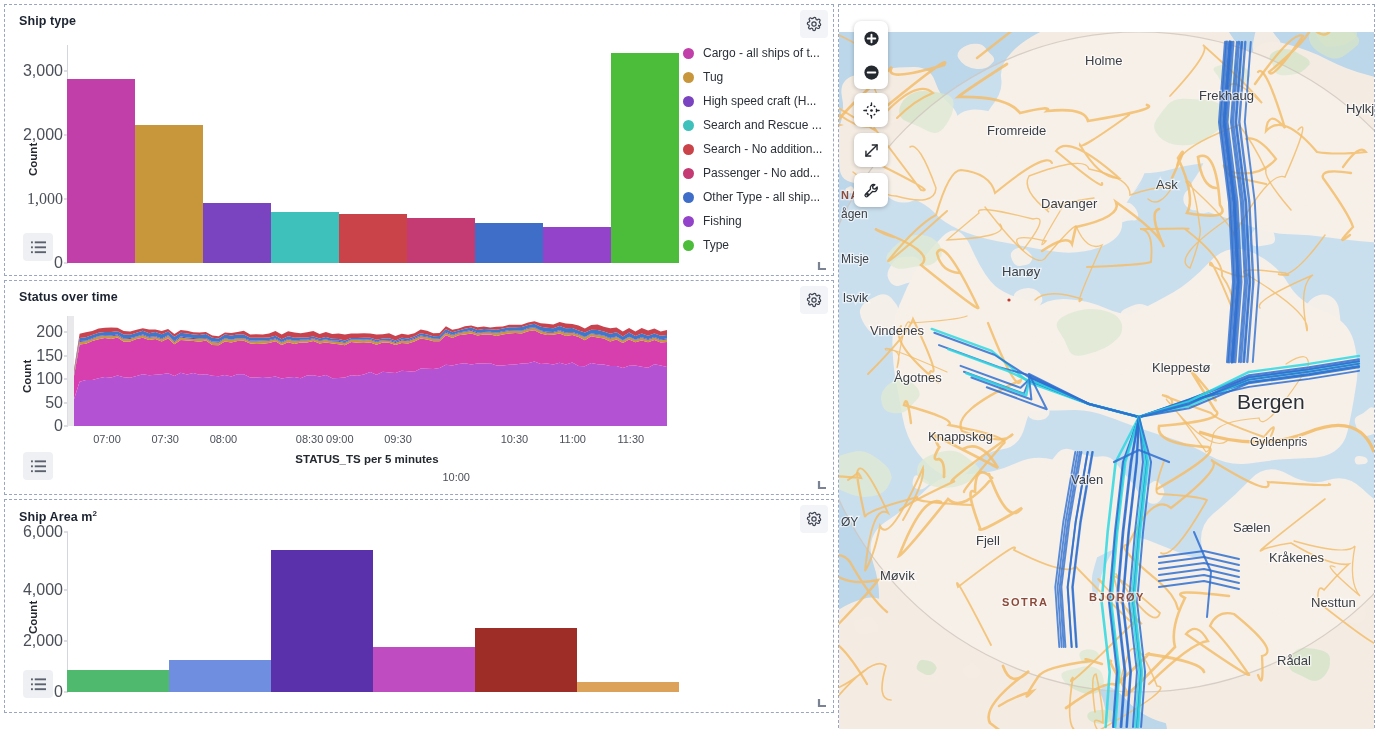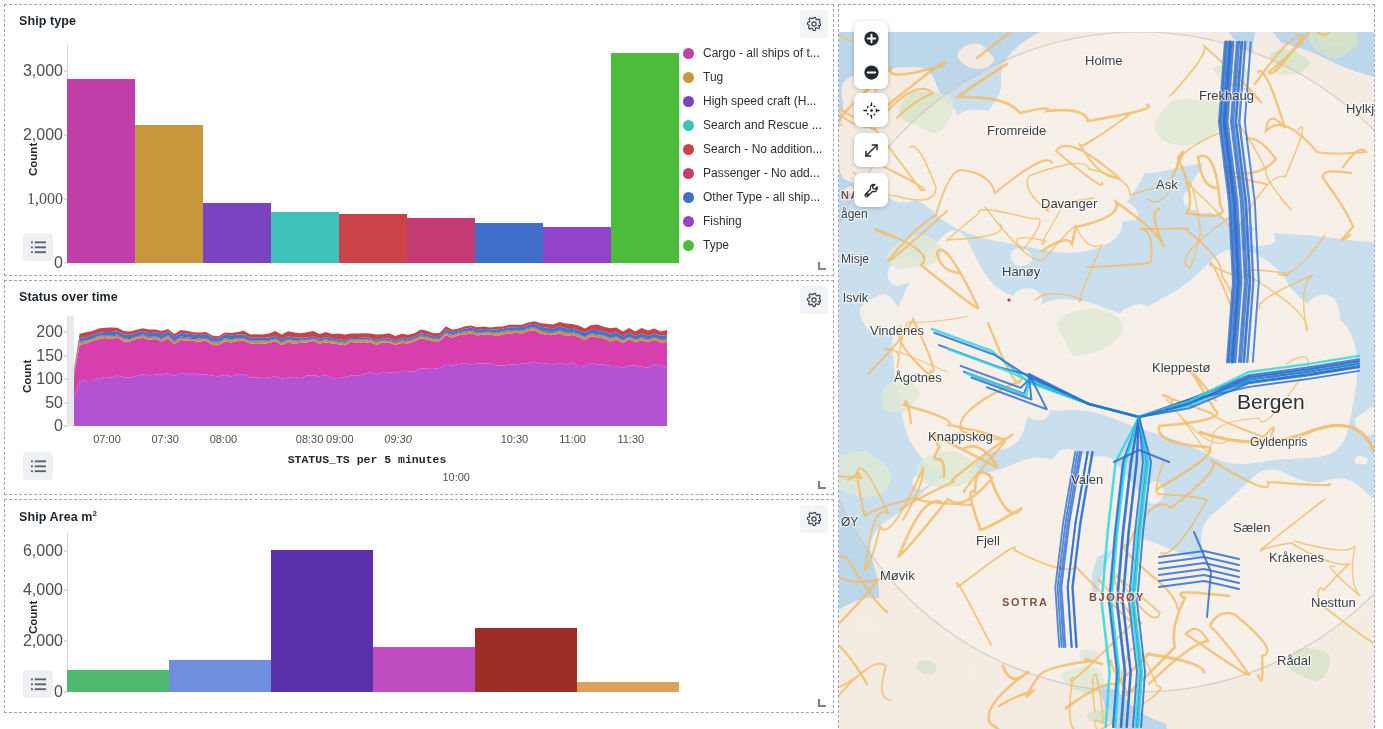--- a/index.html
+++ b/index.html
@@ -67,21 +67,21 @@
 
   .axis-title-y {
     position: absolute;
     font-size: 11.5px; font-weight: bold; color: #23272e;
     transform: rotate(-90deg); transform-origin: left top;
     white-space: nowrap;
   }
   .axis-title-x {
     position: absolute;
     font-size: 11.5px; font-weight: bold; color: #23272e;
-    white-space: nowrap; text-align: center; font-family: Liberation Mono, monospace;
+    white-space: nowrap; text-align: center;
   }
   .ytick {
     position: absolute; right: 0;
     font-size: 16px; color: #4a4f58;
     text-align: right; white-space: nowrap;
     transform: translateY(-50%);
   }
   .ytick .dash {
     position: absolute; right: -5px; top: 50%;
     width: 4px; height: 1px; background: #b9bec7;
@@ -270,21 +270,21 @@
               <path d="M 0.0 110.0 L 6.3 57.7 L 12.6 17.7 L 18.9 16.2 L 25.3 15.1 L 31.6 12.4 L 37.9 11.7 L 44.2 11.5 L 50.5 11.7 L 56.8 15.0 L 63.2 15.4 L 69.5 13.8 L 75.8 12.3 L 82.1 13.6 L 88.4 13.4 L 94.7 15.1 L 101.1 13.0 L 107.4 17.9 L 113.7 14.1 L 120.0 14.7 L 126.3 16.2 L 132.6 16.5 L 138.9 15.9 L 145.3 19.5 L 151.6 20.3 L 157.9 16.5 L 164.2 16.9 L 170.5 15.9 L 176.8 14.7 L 183.2 18.4 L 189.5 18.2 L 195.8 18.5 L 202.1 17.4 L 208.4 15.0 L 214.7 18.5 L 221.1 15.3 L 227.4 16.6 L 233.7 17.3 L 240.0 16.3 L 246.3 15.1 L 252.6 17.9 L 258.9 16.0 L 265.3 17.9 L 271.6 17.6 L 277.9 18.6 L 284.2 17.4 L 290.5 17.6 L 296.8 17.2 L 303.2 17.5 L 309.5 18.6 L 315.8 18.2 L 322.1 17.3 L 328.4 20.1 L 334.7 17.7 L 341.1 18.7 L 347.4 17.3 L 353.7 13.6 L 360.0 14.8 L 366.3 17.2 L 372.6 16.9 L 378.9 10.3 L 385.3 13.7 L 391.6 12.4 L 397.9 10.3 L 404.2 9.6 L 410.5 11.2 L 416.8 10.6 L 423.2 11.4 L 429.5 10.7 L 435.8 10.6 L 442.1 8.7 L 448.4 8.8 L 454.7 8.7 L 461.1 6.5 L 467.4 5.2 L 473.7 7.2 L 480.0 7.8 L 486.3 8.6 L 492.6 6.1 L 498.9 7.5 L 505.3 7.9 L 511.6 9.6 L 517.9 12.4 L 524.2 9.1 L 530.5 8.6 L 536.8 10.8 L 543.2 12.3 L 549.5 11.6 L 555.8 15.4 L 562.1 12.1 L 568.4 15.4 L 574.7 12.0 L 581.1 14.4 L 587.4 12.6 L 593.7 15.4 L 600.0 13.9 L 600.0 19.1 L 593.7 19.8 L 587.4 17.5 L 581.1 19.8 L 574.7 17.6 L 568.4 20.0 L 562.1 16.6 L 555.8 20.5 L 549.5 16.2 L 543.2 17.8 L 536.8 15.4 L 530.5 14.1 L 524.2 13.7 L 517.9 16.6 L 511.6 14.5 L 505.3 12.1 L 498.9 12.3 L 492.6 10.0 L 486.3 12.3 L 480.0 11.8 L 473.7 10.7 L 467.4 7.8 L 461.1 9.1 L 454.7 11.0 L 448.4 11.3 L 442.1 11.3 L 435.8 12.6 L 429.5 13.7 L 423.2 13.3 L 416.8 13.0 L 410.5 14.0 L 404.2 11.6 L 397.9 12.7 L 391.6 14.5 L 385.3 16.3 L 378.9 13.2 L 372.6 19.9 L 366.3 20.2 L 360.0 18.4 L 353.7 17.2 L 347.4 20.5 L 341.1 22.4 L 334.7 21.8 L 328.4 24.5 L 322.1 22.2 L 315.8 22.5 L 309.5 23.7 L 303.2 21.8 L 296.8 21.8 L 290.5 22.1 L 284.2 22.1 L 277.9 24.4 L 271.6 23.0 L 265.3 22.7 L 258.9 21.1 L 252.6 22.6 L 246.3 20.5 L 240.0 21.5 L 233.7 21.6 L 227.4 21.8 L 221.1 20.3 L 214.7 23.3 L 208.4 19.7 L 202.1 21.5 L 195.8 21.7 L 189.5 21.7 L 183.2 21.7 L 176.8 18.5 L 170.5 18.5 L 164.2 19.4 L 157.9 18.5 L 151.6 22.4 L 145.3 21.7 L 138.9 18.1 L 132.6 18.9 L 126.3 18.4 L 120.0 17.6 L 113.7 16.8 L 107.4 20.8 L 101.1 15.6 L 94.7 18.3 L 88.4 16.1 L 82.1 17.2 L 75.8 14.8 L 69.5 16.7 L 63.2 18.8 L 56.8 18.4 L 50.5 15.2 L 44.2 15.9 L 37.9 15.9 L 31.6 16.7 L 25.3 19.1 L 18.9 21.3 L 12.6 21.9 L 6.3 60.5 L 0.0 110.0 Z" fill="#c9434f"></path>
               <rect x="0" y="0" width="7" height="110" fill="#e9e9ec"></rect>
               <line x1="0" y1="0" x2="0" y2="110" stroke="#d3d6dc" stroke-width="1"></line>
             </svg></div>
         <div class="plot" id="sot-xticks" style="left: 62px; top: 152px; width: 600px; height: 16px;">
             <div class="xtick" style="left: 40px;">07:00</div>
             <div class="xtick" style="left: 98.2px;">07:30</div>
             <div class="xtick" style="left: 156.4px;">08:00</div>
             <div class="xtick" style="left: 214.6px; margin-left: 28px;">08:30</div>
             <div class="xtick" style="left: 272.8px;">09:00</div>
-            <div class="xtick" style="left: 331px; font-style: italic;">09:30</div>
+            <div class="xtick" style="left: 331px;">09:30</div>
             <div class="xtick" style="left: 389.2px; margin-top: 38px;">10:00</div>
             <div class="xtick" style="left: 447.4px;">10:30</div>
             <div class="xtick" style="left: 505.6px;">11:00</div>
             <div class="xtick" style="left: 563.8px;">11:30</div>
           </div>
         <div class="axis-title-x" id="sot-xtitle" style="left: 62px; top: 172px; width: 600px;">STATUS_TS per 5 minutes</div>
 
       </div>
       <div class="resize-handle">
         <svg viewBox="0 0 12 12">
@@ -310,21 +310,21 @@
           <rect x="0" y="12" width="2" height="2"></rect>
             <rect x="4" y="12" width="12" height="2"></rect>
         </svg>
       </div>
       <div class="chart-wrap">
         <div class="axis-title-y" id="sa-ytitle" style="left: 22px; top: 134px;">Count</div>
         <div class="plot" id="sa-yticks" style="left: 14px; top: 32px; width: 44px; height: 160px;">
             <div class="ytick" style="top: 160px; width: 44px;">0<span class="dash"></span></div>
             <div class="ytick" style="top: 109.206px; width: 44px;">2,000<span class="dash"></span></div>
             <div class="ytick" style="top: 58.4127px; width: 44px;">4,000<span class="dash"></span></div>
-            <div class="ytick" style="top: 19px; width: 44px;">6,000<span class="dash"></span></div>
+            <div class="ytick" style="top: 0; width: 44px;">6,000<span class="dash"></span></div>
           </div>
         <div class="plot bars" id="sa-bars" style="left: 62px; top: 32px; width: 612px; height: 160px;">
             <div class="axis-line" style="left: 0px; top: 0px; width: 1px; height: 160px;"></div>
             <div class="bar" title="≥ 0 and &lt; 50" style="left: 0px; width: 102px; height: 22.3492px; background: rgb(79, 185, 110);"></div>
             <div class="bar" title="≥ 50 and &lt; 100" style="left: 102px; width: 102px; height: 32.5079px; background: rgb(111, 142, 224);"></div>
             <div class="bar" title="≥ 100 and &lt; 500" style="left: 204px; width: 102px; height: 142.222px; background: rgb(91, 49, 171);"></div>
             <div class="bar" title="≥ 500 and &lt; 1,000" style="left: 306px; width: 102px; height: 44.6984px; background: rgb(191, 76, 192);"></div>
             <div class="bar" title="≥ 1,000 and &lt; 5,000" style="left: 408px; width: 102px; height: 64.5079px; background: rgb(158, 44, 39);"></div>
             <div class="bar" title="≥ 5,000 and &lt; +∞" style="left: 510px; width: 102px; height: 9.90476px; background: rgb(221, 162, 90);"></div>
           </div>

